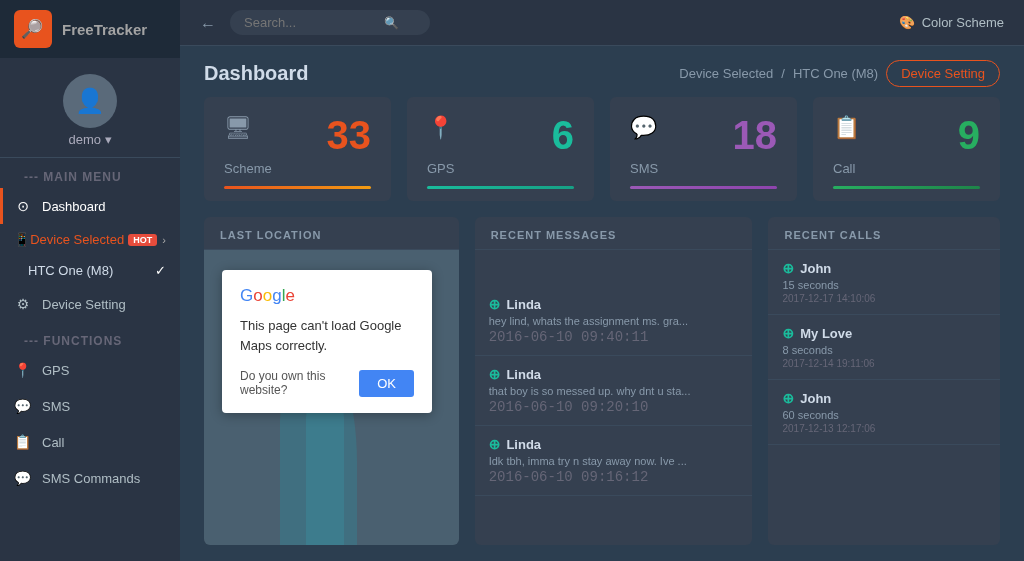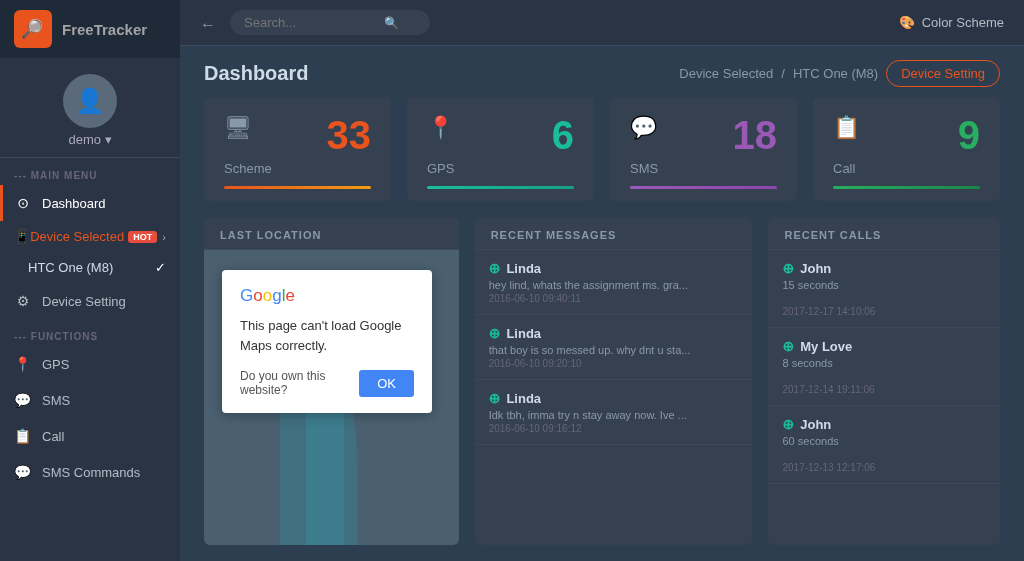--- a/index.html
+++ b/index.html
@@ -38,22 +38,22 @@
       width: 54px; height: 54px; border-radius: 50%;
       background: #5a6a7a;
       display: flex; align-items: center; justify-content: center;
       font-size: 24px; color: #ccc;
     }
     .demo-label {
       margin-top: 4px; font-size: 13px; color: #aab;
       display: flex; align-items: center; gap: 4px;
     }
     .section-label {
-      padding: 12px 14px 4px;
-      font-size: 10px; letter-spacing: 1px; color: #667;
+      padding: 12px 24px 4px;
+      font-size: 12px; letter-spacing: 1px; color: #667;
       font-weight: 600;
     }
     .sidebar-item {
       display: flex; align-items: center;
       padding: 10px 14px;
       font-size: 13px; color: #b0bec5;
       cursor: pointer;
       position: relative;
     }
     .sidebar-item.active {
@@ -159,21 +159,21 @@
       flex: 1; display: flex; gap: 16px;
       padding: 0 24px 16px;
       overflow: hidden;
     }
     .panel {
       background: #354050; border-radius: 6px;
       display: flex; flex-direction: column;
       overflow: hidden;
     }
     .panel-location { flex: 1.1; }
-    .panel-messages { flex: 1.2; }
+    .panel-messages { flex: 1.2; gap: 36px; }
     .panel-calls { flex: 1; }
     .panel-header {
       padding: 12px 16px 8px;
       font-size: 11px; font-weight: 700; letter-spacing: 1px;
       color: #8899aa;
       border-bottom: 1px solid #3a4a5c;
     }
     .panel-body { flex: 1; overflow: hidden; position: relative; }
 
     
@@ -225,31 +225,31 @@
     }
 
     
     .msg-item {
       padding: 10px 14px;
       border-bottom: 1px solid #3a4a5c;
     }
     .msg-sender { display: flex; align-items: center; gap: 6px; font-size: 13px; color: #d0dbe8; font-weight: 600; }
     .msg-plus { color: #1abc9c; font-size: 14px; }
     .msg-text { font-size: 11px; color: #8899aa; margin-top: 3px; white-space: nowrap; overflow: hidden; text-overflow: ellipsis; }
-    .msg-time { font-size: 10px; color: #667; margin-top: 2px; }
+    .msg-time { font-size: 14px; color: #667; margin-top: 2px; font-family: Liberation Mono, monospace; }
 
     
     .call-item {
       padding: 10px 14px;
       border-bottom: 1px solid #3a4a5c;
     }
     .call-name { display: flex; align-items: center; gap: 6px; font-size: 13px; color: #d0dbe8; font-weight: 600; }
     .call-plus { color: #1abc9c; font-size: 14px; }
     .call-duration { font-size: 11px; color: #8899aa; margin-top: 3px; }
-    .call-time { font-size: 10px; color: #667; margin-top: 15px; }
+    .call-time { font-size: 10px; color: #667; margin-top: 2px; }
   </style>
 </head>
 <body>
 
 <div id="sidebar">
   <div class="sidebar-logo">
     <div class="logo-icon">🔎</div>
     <span class="logo-text">FreeTracker</span>
   </div>
   <div class="sidebar-avatar-section">

